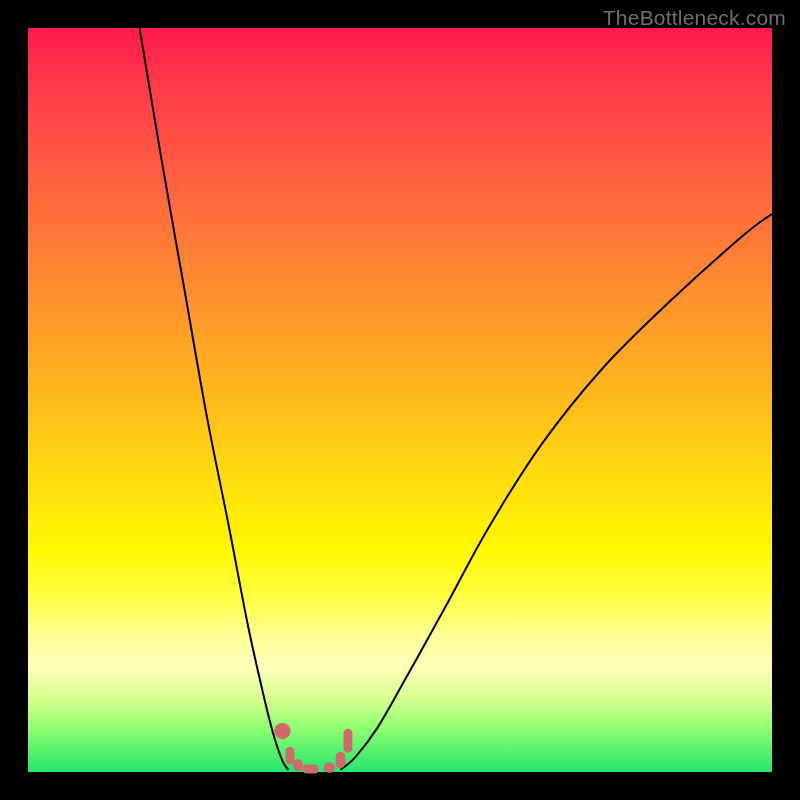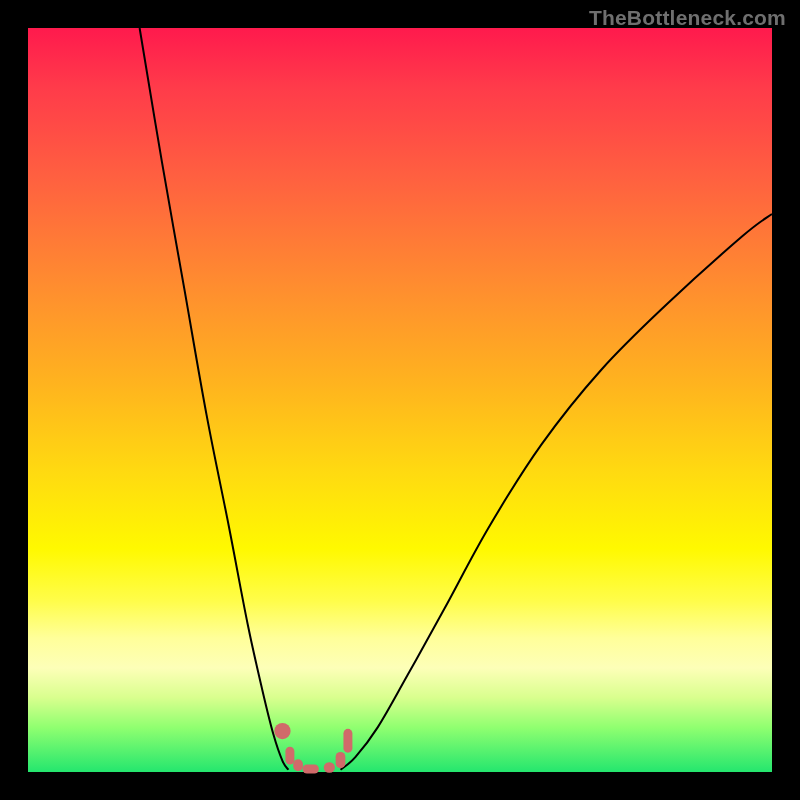--- a/index.html
+++ b/index.html
@@ -31,21 +31,21 @@
       #d9ff8e 90%,
       #90ff70 94%,
       #24e66e 100%);
   }
   .watermark {
     position: absolute;
     top: 6px;
     right: 14px;
     color: #6f6f6f;
     font-size: 21px;
-    font-weight: 700;
+    font-weight: 400;
     letter-spacing: 0.2px;
     user-select: none;
   }
   svg.curves {
     position: absolute;
     left: 0;
     top: 0;
     width: 744px;
     height: 744px;
     overflow: visible;

